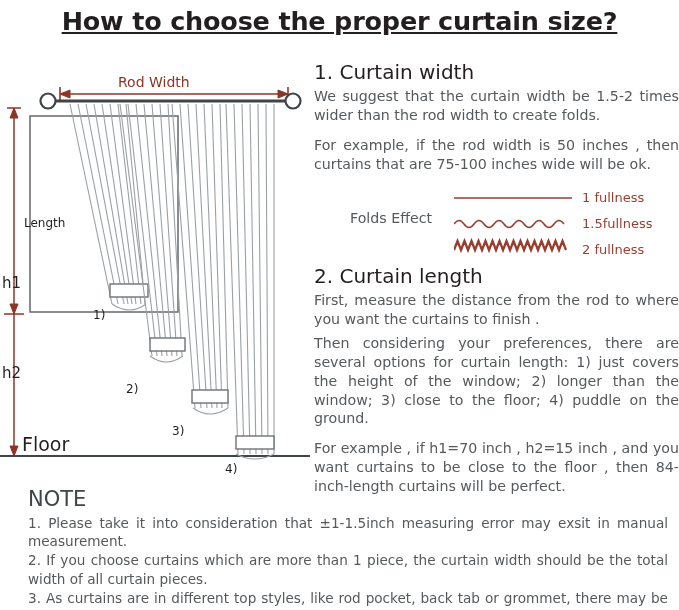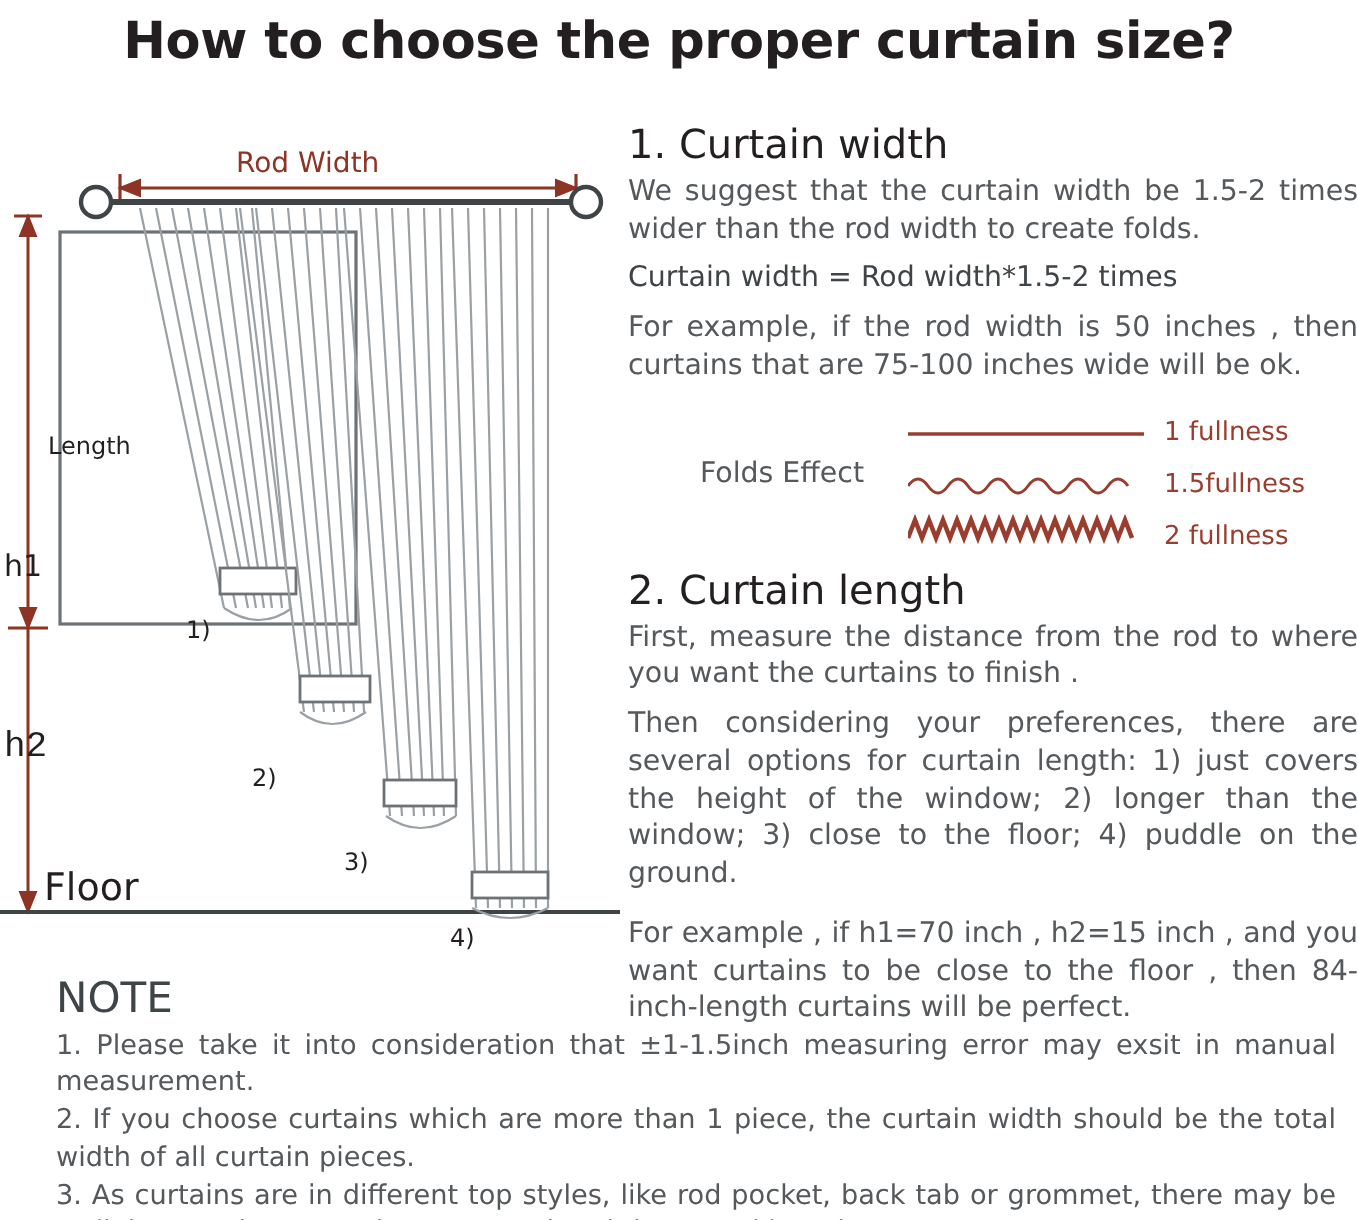--- a/index.html
+++ b/index.html
@@ -23,20 +23,21 @@
   .title {
     position: absolute;
     left: 0;
     top: 6px;
     width: 679px;
     text-align: center;
     font-size: 25.5px;
     font-weight: bold;
     letter-spacing: -0.2px;
     color: #231f20;
+    text-decoration: underline;
   }
 
   
   .diagram {
     position: absolute;
     left: 0;
     top: 56px;
     width: 310px;
     height: 420px;
   }
@@ -191,34 +192,33 @@
         <path d="M226,48 L238,398 M234,48 L244,398 M242,48 L250,398 M250,48 L256,398 M258,48 L262,398
                  M266,48 L268,398 M274,48 L274,398"></path>
         <path d="M236,398 q19,10 38,0"></path>
       </g>
       <rect x="236" y="380" width="38" height="13" fill="#ffffff" stroke="#6d7276" stroke-width="1.4"></rect>
     </svg>
 
     <div class="dlabel red" style="left:118px; top:18px; font-size:14px;">Rod Width</div>
     <div class="dlabel" style="left:24px; top:160px;">Length</div>
     <div class="dlabel" style="left:2px; top:218px; font-size:15px;">h1</div>
-    <div class="dlabel" style="left:2px; top:308px; font-size:18px;font-family:Liberation Mono, monospace;">h2</div>
+    <div class="dlabel" style="left:2px; top:308px; font-size:15px;">h2</div>
     <div class="dlabel" style="left:93px; top:252px;">1)</div>
     <div class="dlabel" style="left:126px; top:326px;">2)</div>
     <div class="dlabel" style="left:172px; top:368px;">3)</div>
     <div class="dlabel" style="left:225px; top:406px;">4)</div>
     <div class="floor">Floor</div>
   </div>
 
   <div class="right">
 
     <div class="sec-head">1. Curtain width</div>
     <p class="body-text">We suggest that the curtain width be 1.5-2 times wider than the rod width to create folds.</p>
     <div class="gap-s"></div>
-    <p class="body-text dark">Curtain width = Rod width*1.5-2 times</p>
     <div class="gap-s"></div>
     <p class="body-text">For example, if the rod width is 50 inches , then curtains that are 75-100 inches wide will be ok.</p>
 
     <div class="folds-block">
       <div class="folds-label">Folds Effect</div>
       <svg class="folds-svg" width="120" height="74" viewBox="0 0 120 74">
         <line x1="0" y1="14" x2="118" y2="14" stroke="#9b3d2e" stroke-width="1.7"></line>
         <path d="M0,40 q5,-7 10,0 t10,0 t10,0 t10,0 t10,0 t10,0 t10,0 t10,0 t10,0 t10,0 t10,0" fill="none" stroke="#9b3d2e" stroke-width="1.5"></path>
         <path d="M0,66 l3.5,-9 l3.5,9 l3.5,-9 l3.5,9 l3.5,-9 l3.5,9 l3.5,-9 l3.5,9 l3.5,-9 l3.5,9 l3.5,-9 l3.5,9
                  l3.5,-9 l3.5,9 l3.5,-9 l3.5,9 l3.5,-9 l3.5,9 l3.5,-9 l3.5,9 l3.5,-9 l3.5,9 l3.5,-9 l3.5,9

